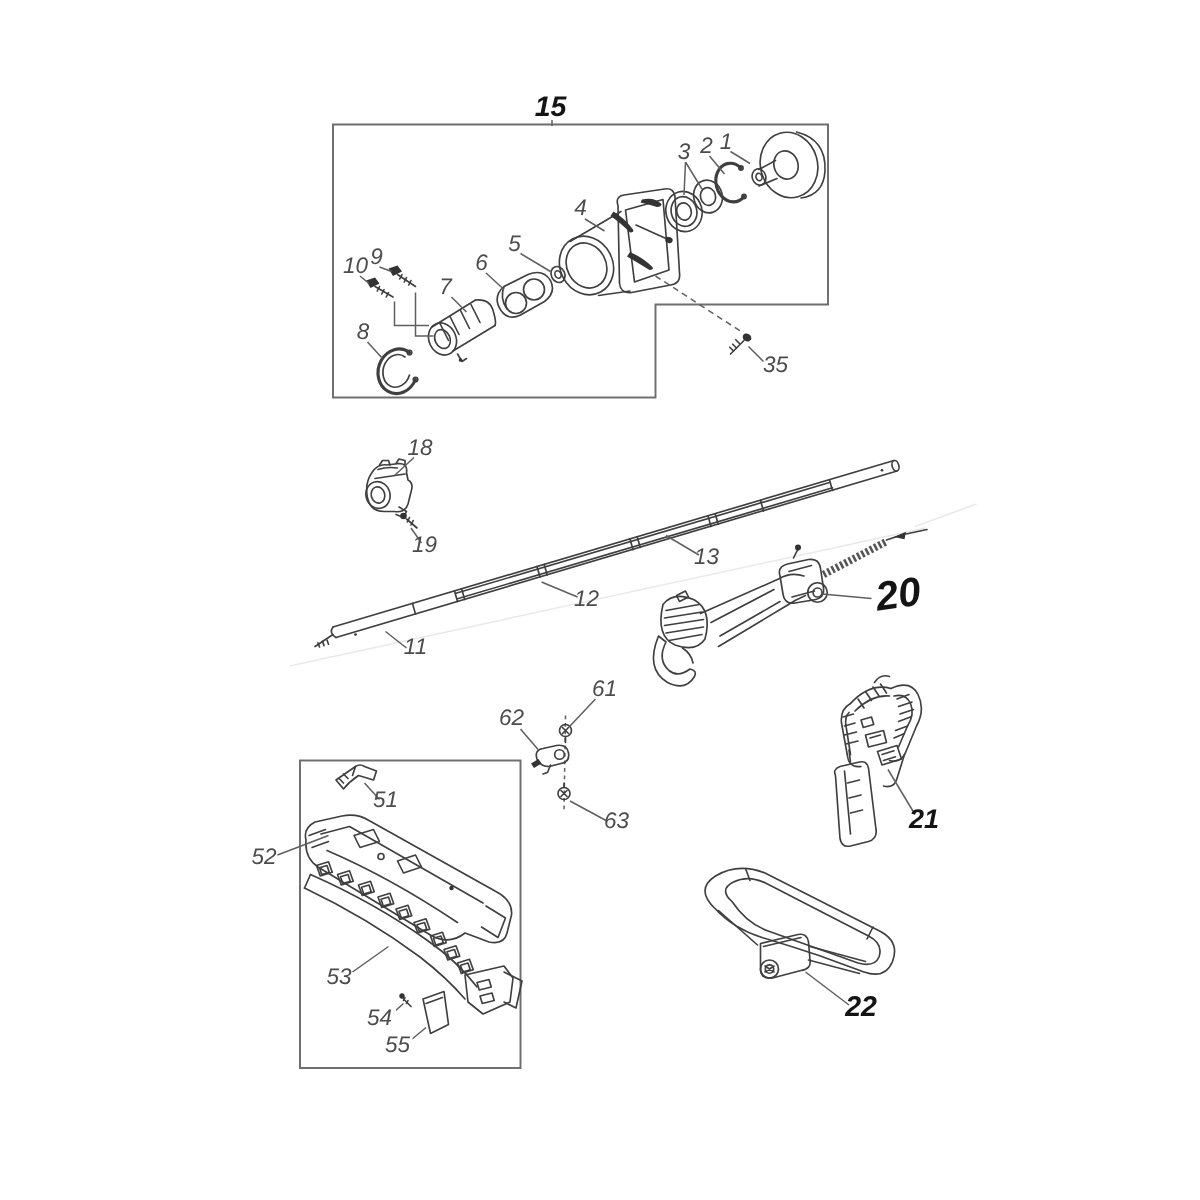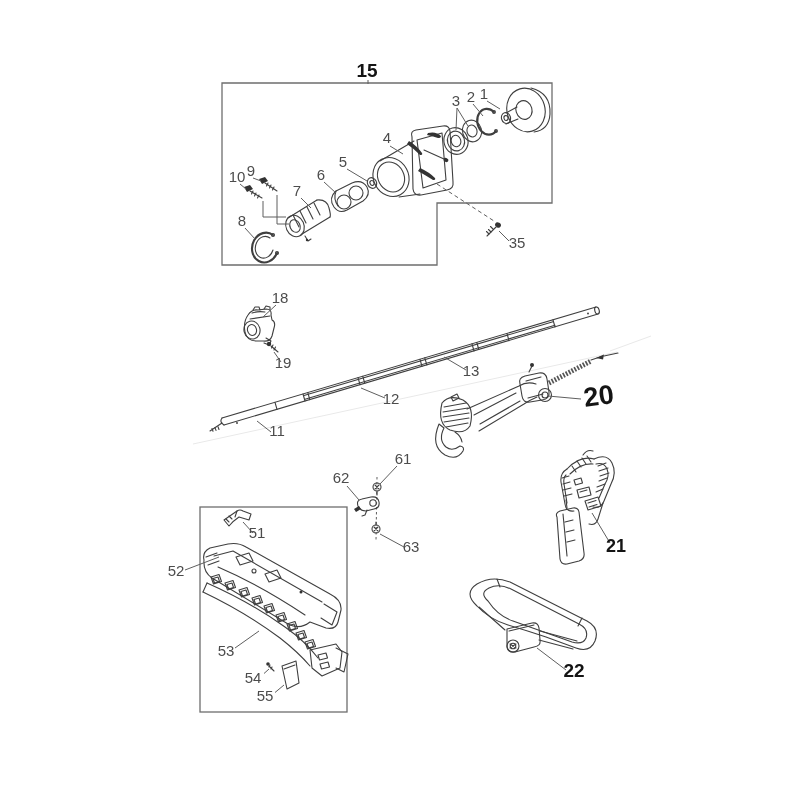--- a/index.html
+++ b/index.html
@@ -1,17 +1,17 @@
 <!DOCTYPE html>
 <html><head>
 <meta charset="utf-8">
 <style>
   html,body{margin:0;padding:0;background:#ffffff;}
   #stage{position:relative;width:800px;height:800px;background:#ffffff;overflow:hidden;
-         font-family:"Liberation Sans",sans-serif;}
+         font-family:"Liberation Sans",sans-serif;font-style:italic;}
   svg{position:absolute;left:0;top:0;}
   .ln{stroke:#3f3f3f;stroke-width:1.1;fill:none;stroke-linecap:round;stroke-linejoin:round;}
   .ln2{stroke:#3f3f3f;stroke-width:2.1;fill:none;stroke-linecap:round;}
   .leader{stroke:#5f5f5f;stroke-width:1;fill:none;}
   .boxline{stroke:#6e6e6e;stroke-width:1.3;fill:none;}
   .faint{stroke:#e9e9e9;stroke-width:1;fill:none;}
   .darkfill{fill:#333333;stroke:none;}
   .lbl{font-size:15px;fill:#4c4c4c;text-anchor:middle;}
   .lbl-bold{font-weight:bold;fill:#141414;text-anchor:middle;}
   .s15{font-size:19px;} .s20{font-size:27px;} .s21{font-size:18px;} .s22{font-size:19px;}

